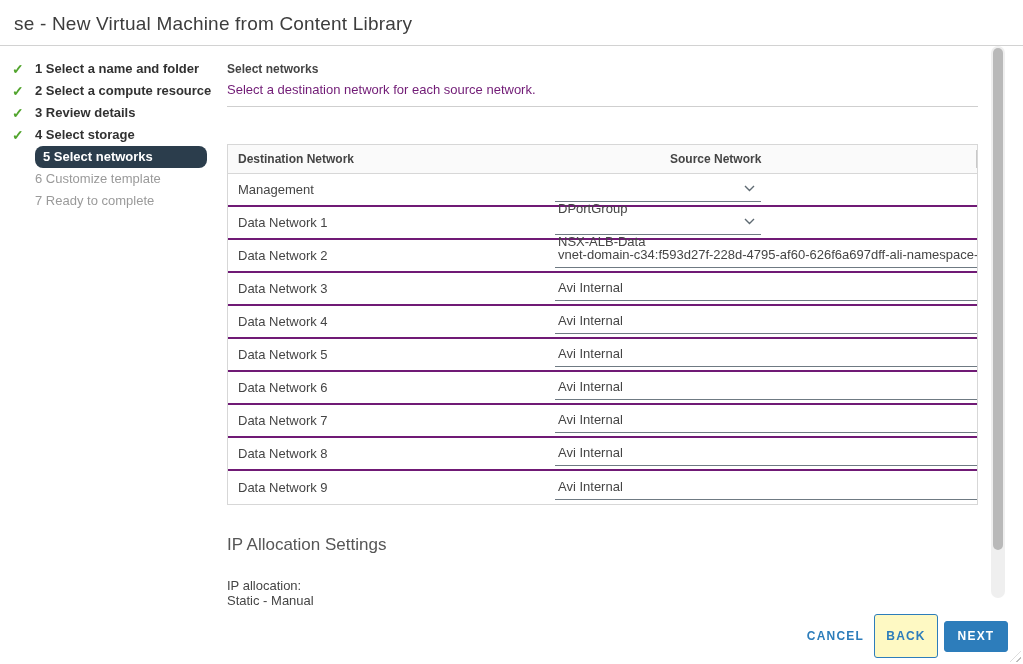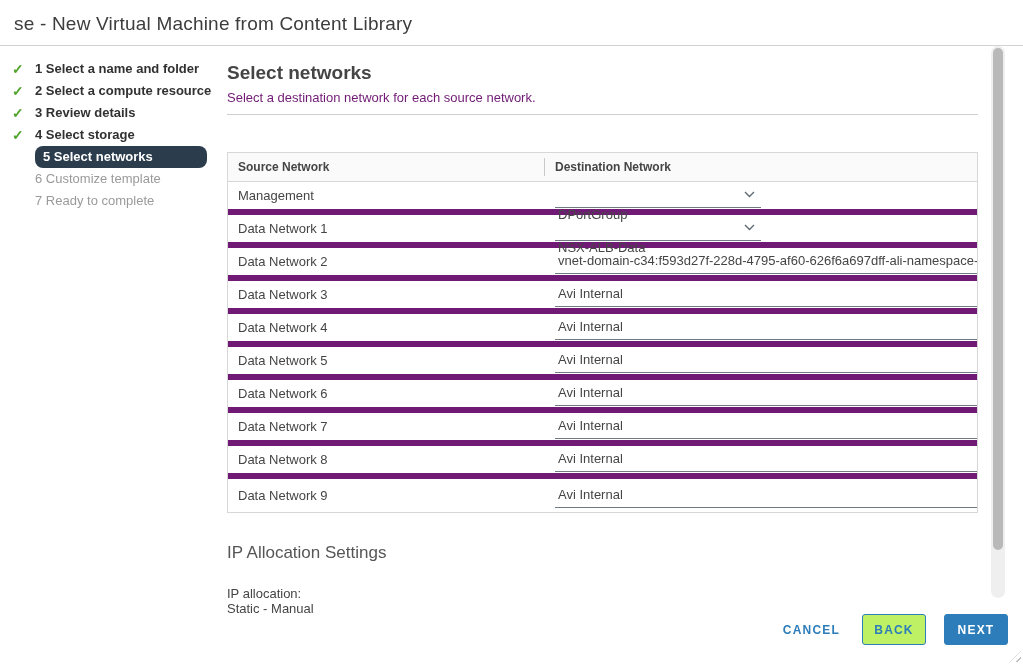--- a/index.html
+++ b/index.html
@@ -19,33 +19,33 @@
               font-size:13px; white-space:nowrap; }
   .steps li.completed { color:#313131; font-weight:700; }
   .steps li.upcoming  { color:#9a9a9a; font-weight:400; }
   .steps li.active    { color:#313131; font-weight:700; }
   .check { position:absolute; left:12px; top:0; color:#52a52e; font-size:14px; font-weight:700; }
   li.active .step-label { display:inline-block; min-width:172px; height:22px; line-height:22px;
        margin-left:0; padding:0 8px; background:#2b3d4c; color:#fff; border-radius:8px; }
 
   
   .content { position:absolute; left:227px; top:45px; width:751px; }
-  .pg-heading { margin-top:17px; font-size:19px; font-weight:700; color:#454545; }
+  .pg-heading { margin-top:17px; font-size:12px; font-weight:700; color:#454545; }
   .pg-desc { margin-top:6px; font-size:13px; color:#701a75; }
   .desc-divider { margin-top:9px; height:1px; background:#cfcfcf; }
 
   
   .grid { margin-top:37px; border:1px solid #d7d7d7; background:#fff; }
   .grid-header { display:flex; height:29px; align-items:center; background:#fafafa;
                  border-bottom:1px solid #d7d7d7; }
   .hcell { font-size:12px; font-weight:700; color:#454545; padding-left:10px; }
   .hcell.src { width:317px; position:relative; height:100%; line-height:29px; }
   .hcell.src::after { content:''; position:absolute; right:0; top:5px; bottom:5px; width:1px; background:#c9c9c9; }
   .hcell.dst { flex:1; }
-  .grid-row { display:flex; height:33px; align-items:center; border-bottom:6px solid #701a75; }
+  .grid-row { display:flex; height:33px; align-items:center; border-bottom:2px solid #701a75; }
   .cell-src { width:317px; padding-left:10px; font-size:13px; color:#454545; }
   .cell-dst { flex:1; height:100%; display:flex; align-items:center; padding-left:10px; }
   .dd { width:206px; height:25px; display:flex; align-items:center; justify-content:space-between;
         border-bottom:1px solid #6f7a83; padding:0 6px 2px 3px; cursor:pointer; }
   .dd .dd-value { font-size:13px; color:#454545;margin-top:40px; }
   .dd svg { flex:0 0 auto; }
   .txt { flex:1; height:24px; border:none; outline:none; background:transparent;
          border-bottom:1px solid #6f7a83; font-family:"Liberation Sans",sans-serif;
          font-size:13px; color:#454545; padding:0 0 2px 3px; text-overflow:clip; }
   .grid-footer { display:flex; height:34px; align-items:center; justify-content:space-between;
@@ -57,25 +57,25 @@
   .ip-row { margin-top:23px; display:flex; font-size:13px; color:#454545;flex-direction:column; }
   .ip-label { width:338px; }
 
   
   .vscroll { position:absolute; top:46px; right:18px; width:14px; height:552px;
              background:#efefef; border-radius:7px; }
   .vscroll-thumb { position:absolute; top:2px; left:2px; width:10px; height:502px;
                    background:#b9b9b9; border-radius:5px; }
 
   
-  .actions { position:absolute; top:614px; right:15px; display:flex; align-items:center; gap:18px; }
+  .actions { position:absolute; top:614px; right:15px; display:flex; align-items:center; gap:6px; }
   .btn { font-family:"Liberation Sans",sans-serif; font-size:12px; font-weight:700;
          letter-spacing:1.2px; border-radius:3px; cursor:pointer; }
   .btn-link { background:none; border:none; color:#2d7dbb; padding:6px 4px; }
-  .btn-outline { background:#bef264; border:1px solid #2d7dbb; color:#2d7dbb; width:64px; height:31px; }
+  .btn-outline { background:#fef9c3; border:1px solid #2d7dbb; color:#2d7dbb; width:64px; height:44px; }
   .btn-primary { background:#2d7dbb; border:1px solid #2d7dbb; color:#fff; width:64px; height:31px; }
 
   .grip { position:absolute; right:2px; bottom:2px; width:11px; height:11px;
           clip-path:polygon(100% 0, 100% 100%, 0 100%);
           background:repeating-linear-gradient(135deg, #ffffff 0 2px, #bdbdbd 2px 3px, #ffffff 3px 5px); }
 </style>
 </head>
 <body>
 
 <div class="dialog">
@@ -95,22 +95,22 @@
       </ul>
   </div>
 
   <div class="content">
     <div class="pg-heading">Select networks</div>
     <div class="pg-desc">Select a destination network for each source network.</div>
     <div class="desc-divider"></div>
 
     <div class="grid">
       <div class="grid-header">
+        <div class="hcell dst">Destination Network</div>
         <div class="hcell src">Source Network</div>
-        <div class="hcell dst">Destination Network</div>
       </div>
       <div id="grid-body">
           <div class="grid-row">
             <div class="cell-src">Management</div>
             <div class="cell-dst">
               <div class="dd">
                 <span class="dd-value">DPortGroup</span>
                 <svg width="11" height="7" viewBox="0 0 11 7">
                   <polyline points="1,1 5.5,5.5 10,1" fill="none" stroke="#5f6a72" stroke-width="1.4"></polyline>
                 </svg>

